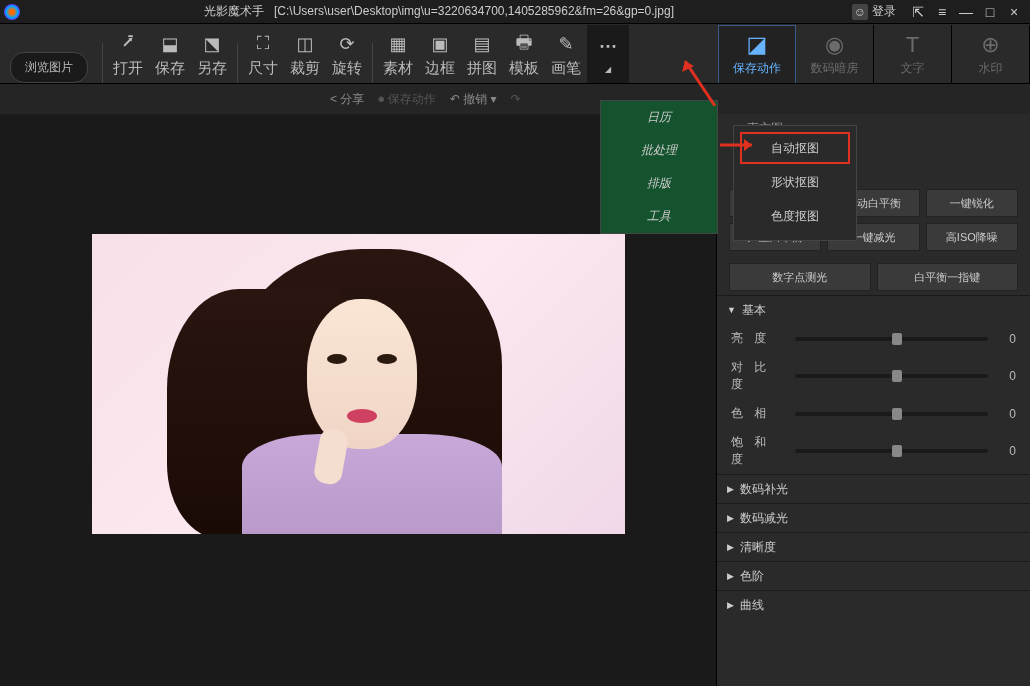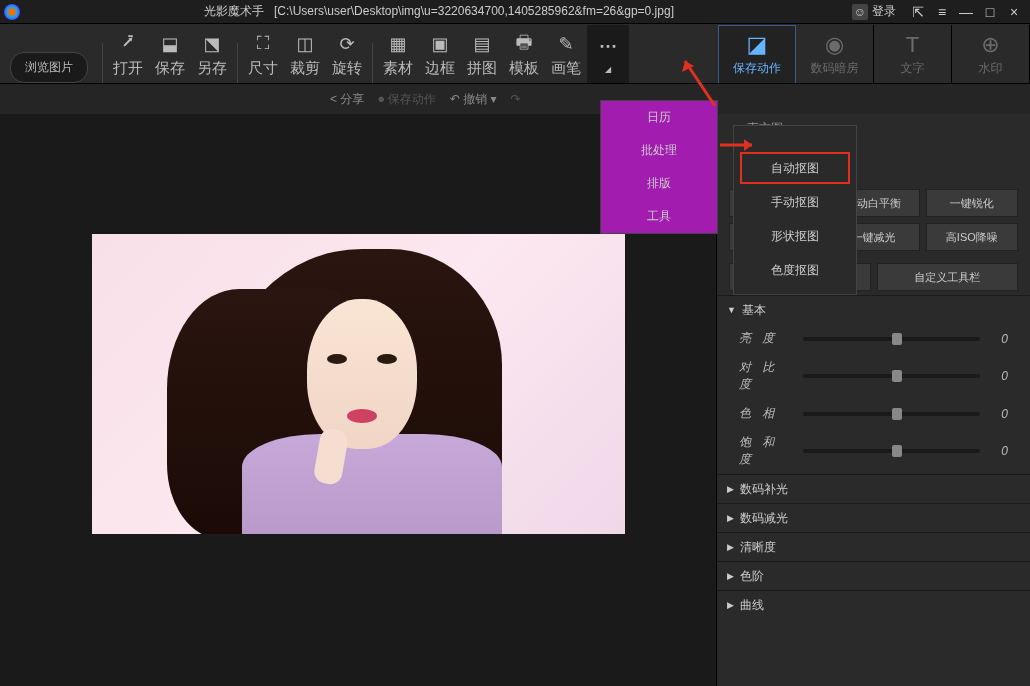--- a/index.html
+++ b/index.html
@@ -29,40 +29,40 @@
 .canvas-img{width:533px;height:300px;background:linear-gradient(135deg,#f8e0e8 0%,#fce8f0 50%,#f0d8e8 100%);position:relative;overflow:hidden;}
 .hair{position:absolute;left:130px;top:15px;width:280px;height:290px;background:linear-gradient(180deg,#2a1510,#1a0a05);border-radius:50% 40% 10% 30%;}
 .hair2{position:absolute;left:75px;top:55px;width:180px;height:250px;background:linear-gradient(180deg,#2a1510,#1a0a05);border-radius:40% 10% 30% 30%;}
 .face2{position:absolute;left:215px;top:65px;width:110px;height:150px;background:linear-gradient(180deg,#fae5d5,#f0d5c5);border-radius:48% 48% 45% 45%;z-index:2;}
 .eye{position:absolute;width:20px;height:10px;background:#2a1a10;border-radius:50%;z-index:3;}
 .eye.l{left:235px;top:120px;}
 .eye.r{left:285px;top:120px;}
 .lips{position:absolute;left:255px;top:175px;width:30px;height:14px;background:#d04060;border-radius:50%;z-index:3;}
 .dress{position:absolute;left:150px;top:200px;width:260px;height:110px;background:linear-gradient(180deg,#c8a8d8,#b898c8);border-radius:30% 30% 0 0;z-index:1;}
 .hand{position:absolute;left:225px;top:195px;width:28px;height:55px;background:#f5ddd0;border-radius:12px;z-index:4;transform:rotate(10deg);}
-.dropdown{position:absolute;left:600px;top:100px;width:118px;background:#a21caf;border:1px solid #444;z-index:100;}
+.dropdown{position:absolute;left:600px;top:100px;width:118px;background:#14532d;border:1px solid #444;z-index:100;font-style:italic;}
 .dropdown .ditem{height:33px;display:flex;align-items:center;justify-content:center;color:#ccc;cursor:pointer;}
 .dropdown .ditem.hl{border:2px solid #e03020;}
 .submenu{position:absolute;left:733px;top:125px;width:124px;background:#2a2a2a;border:1px solid #444;z-index:100;padding:6px;}
 .submenu .sitem{height:32px;display:flex;align-items:center;justify-content:center;color:#ccc;cursor:pointer;margin-bottom:2px;}
-.submenu .sitem.hl{border:2px solid #e03020;margin-top:20px;}
+.submenu .sitem.hl{border:2px solid #e03020;}
 .arrow{position:absolute;z-index:101;}
 .arrow1{left:680px;top:56px;width:40px;height:50px;}
 .arrow2{left:720px;top:135px;width:40px;height:20px;}
 .side-panel{width:314px;background:#2a2a2a;border-left:1px solid #000;overflow:hidden;}
 .side-panel .hist-label{padding:6px 30px;color:#999;}
 .btn-grid{padding:8px 12px;display:grid;grid-template-columns:repeat(3,1fr);gap:6px;}
 .btn-grid .gbtn{height:28px;background:#3a3a3a;border:1px solid #222;color:#ccc;display:flex;align-items:center;justify-content:center;cursor:pointer;font-size:11px;}
 .btn-row{padding:4px 12px;display:flex;gap:6px;justify-content:center;}
 .btn-row .gbtn{flex:1;height:28px;background:#3a3a3a;border:1px solid #222;color:#ccc;display:flex;align-items:center;justify-content:center;cursor:pointer;font-size:11px;}
 .section{border-top:1px solid #1a1a1a;}
 .section-head{height:28px;display:flex;align-items:center;padding:0 10px;color:#ccc;cursor:pointer;}
 .section-head .tri{margin-right:6px;font-size:9px;}
 .reset-btn{float:right;margin:4px 10px;padding:3px 10px;background:#3a3a3a;border:1px solid #222;color:#ccc;cursor:pointer;font-size:11px;}
-.slider-row{display:flex;align-items:center;padding:6px 22px;color:#bbb;font-style:italic;}
+.slider-row{display:flex;align-items:center;padding:6px 14px;color:#bbb;}
 .slider-row .slabel{width:56px;letter-spacing:4px;}
 .slider-row .strack{flex:1;height:4px;background:#1a1a1a;border-radius:2px;position:relative;margin:0 8px;}
 .slider-row .sthumb{position:absolute;left:50%;top:-4px;width:10px;height:12px;background:#888;border-radius:2px;cursor:pointer;}
 .slider-row .sval{width:20px;text-align:right;}
 svg{display:block;}
 </style>
 </head>
 <body>
 
 <div class="titlebar">
@@ -184,21 +184,21 @@
     <div class="btn-grid">
       <div class="gbtn">自动曝光</div>
       <div class="gbtn">自动白平衡</div>
       <div class="gbtn">一键锐化</div>
       <div class="gbtn">严重白平衡</div>
       <div class="gbtn">一键减光</div>
       <div class="gbtn">高ISO降噪</div>
     </div>
     <div class="btn-row">
       <div class="gbtn">数字点测光</div>
-      <div class="gbtn">自定义工具栏</div>
+      <div class="gbtn">白平衡一指键</div>
     </div>
     <div class="section">
       <div class="section-head">
           <span class="tri">▼</span>
           <span>基本</span>
         </div>
       <div class="slider-row">
         <div class="slabel">亮   度</div>
         <div class="strack">
             <div class="sthumb"></div>
@@ -262,21 +262,20 @@
 
 <div class="dropdown">
   <div class="ditem">日历</div>
   <div class="ditem">批处理</div>
   <div class="ditem">排版</div>
   <div class="ditem">工具</div>
 </div>
 
 <div class="submenu">
   <div class="sitem hl">自动抠图</div>
-  <div class="sitem">手动抠图</div>
   <div class="sitem">形状抠图</div>
   <div class="sitem">色度抠图</div>
 </div>
 
 <svg class="arrow arrow1" viewBox="0 0 40 50">
     <path d="M35 50 L5 5" stroke="#e03020" stroke-width="3" fill="none"></path>
     <path d="M5 5 L2 16 L14 10 Z" fill="#e03020"></path>
   </svg>
 <svg class="arrow arrow2" viewBox="0 0 40 20">
     <path d="M0 10 L32 10" stroke="#e03020" stroke-width="3" fill="none"></path>

